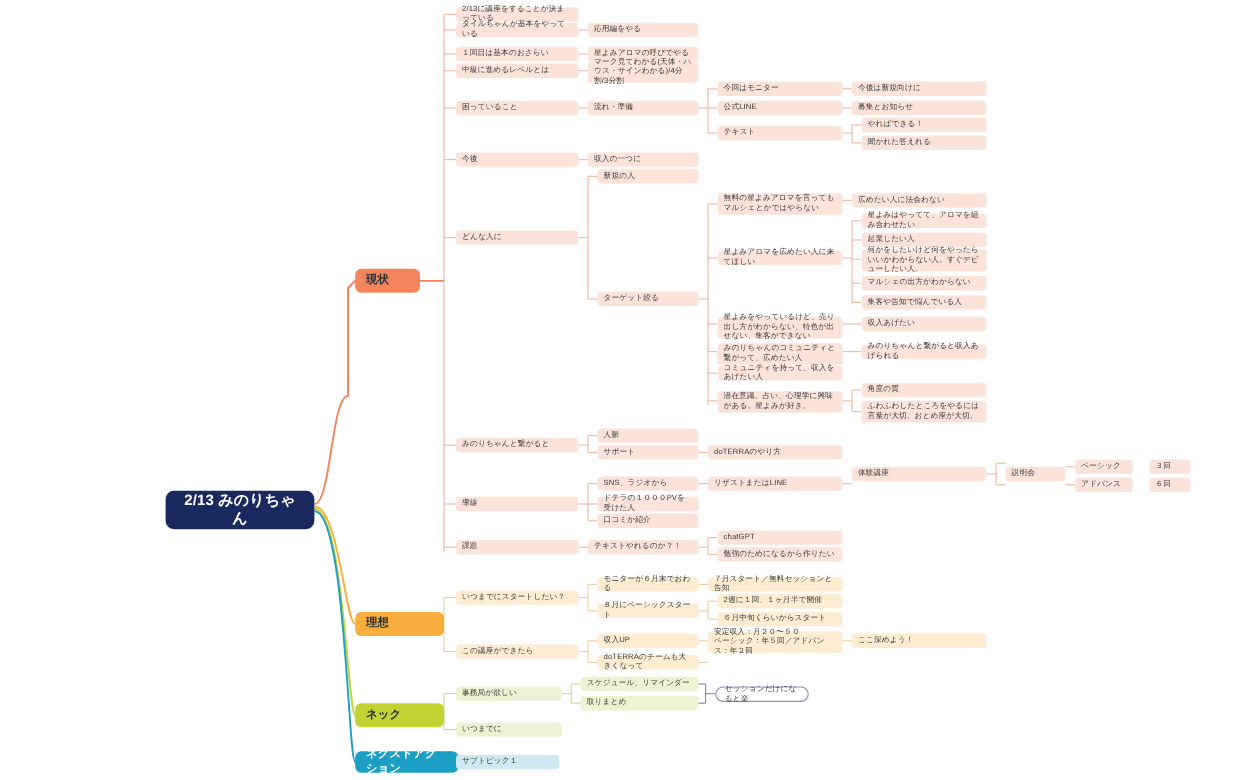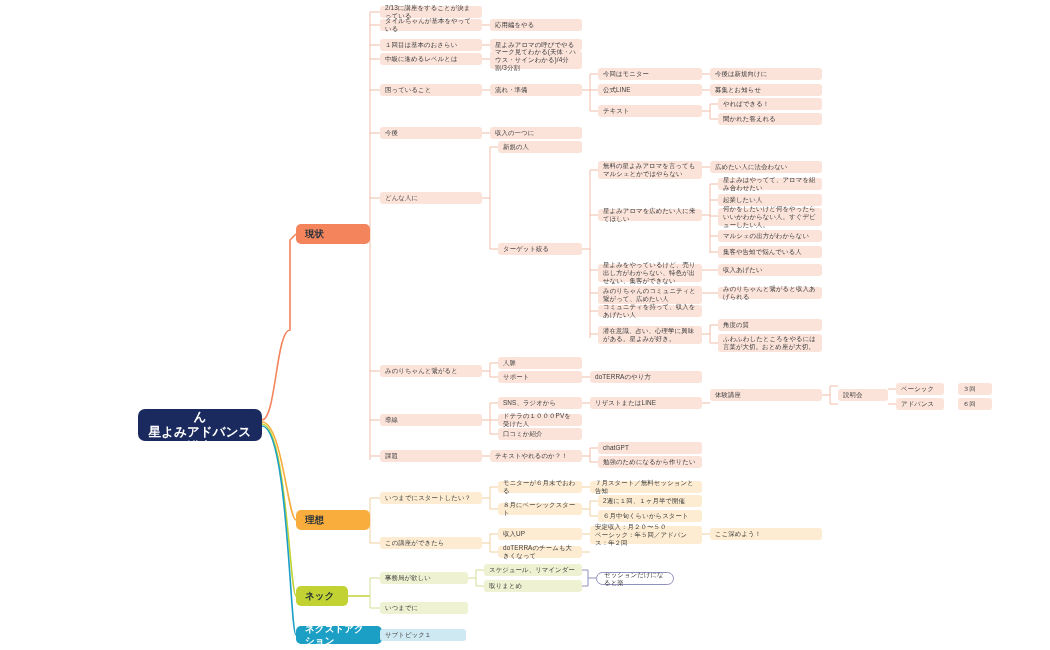--- a/index.html
+++ b/index.html
@@ -215,30 +215,29 @@
       <path d="M588,570 L588,586" stroke="#8f8fc0"></path>
       <path d="M588,578 L596,578" stroke="#8f8fc0"></path>
 
       <path d="M370,635 L296,635" stroke="#1b9fc4" stroke-width="1.4"></path>
       <path d="M370,635 L380,635" stroke="#8fcfe2"></path>
     </g>
   </svg>
 
   <div class="node root" style="left:138px; top:409px; width:124px; height:32px;">
     <span class="l1">2/13 みのりちゃん</span>
-    <span class="l2">星よみアドバンス講座</span>
-  </div>
-
-  <div class="node branch branch-genjo" style="left:296px; top:224px; width:74px; height:20px;">
+  </div>
+
+  <div class="node branch branch-genjo" style="left:296px; top:224px; width:54px; height:20px;">
     <span>現状</span>
   </div>
   <div class="node branch branch-riso" style="left:296px; top:510px; width:74px; height:20px;">
     <span>理想</span>
   </div>
-  <div class="node branch branch-neck" style="left:296px; top:586px; width:52px; height:20px;">
+  <div class="node branch branch-neck" style="left:296px; top:586px; width:74px; height:20px;">
     <span>ネック</span>
   </div>
   <div class="node branch branch-next" style="left:296px; top:626px; width:86px; height:18px;">
     <span>ネクストアクション</span>
   </div>
 
   <div class="node sub t-genjo" style="left:380px; top:6px; width:102px; height:12px;">
     <span>2/13に講座をすることが決まっている</span>
   </div>
   <div class="node sub t-genjo" style="left:380px; top:19px; width:102px; height:12px;">

